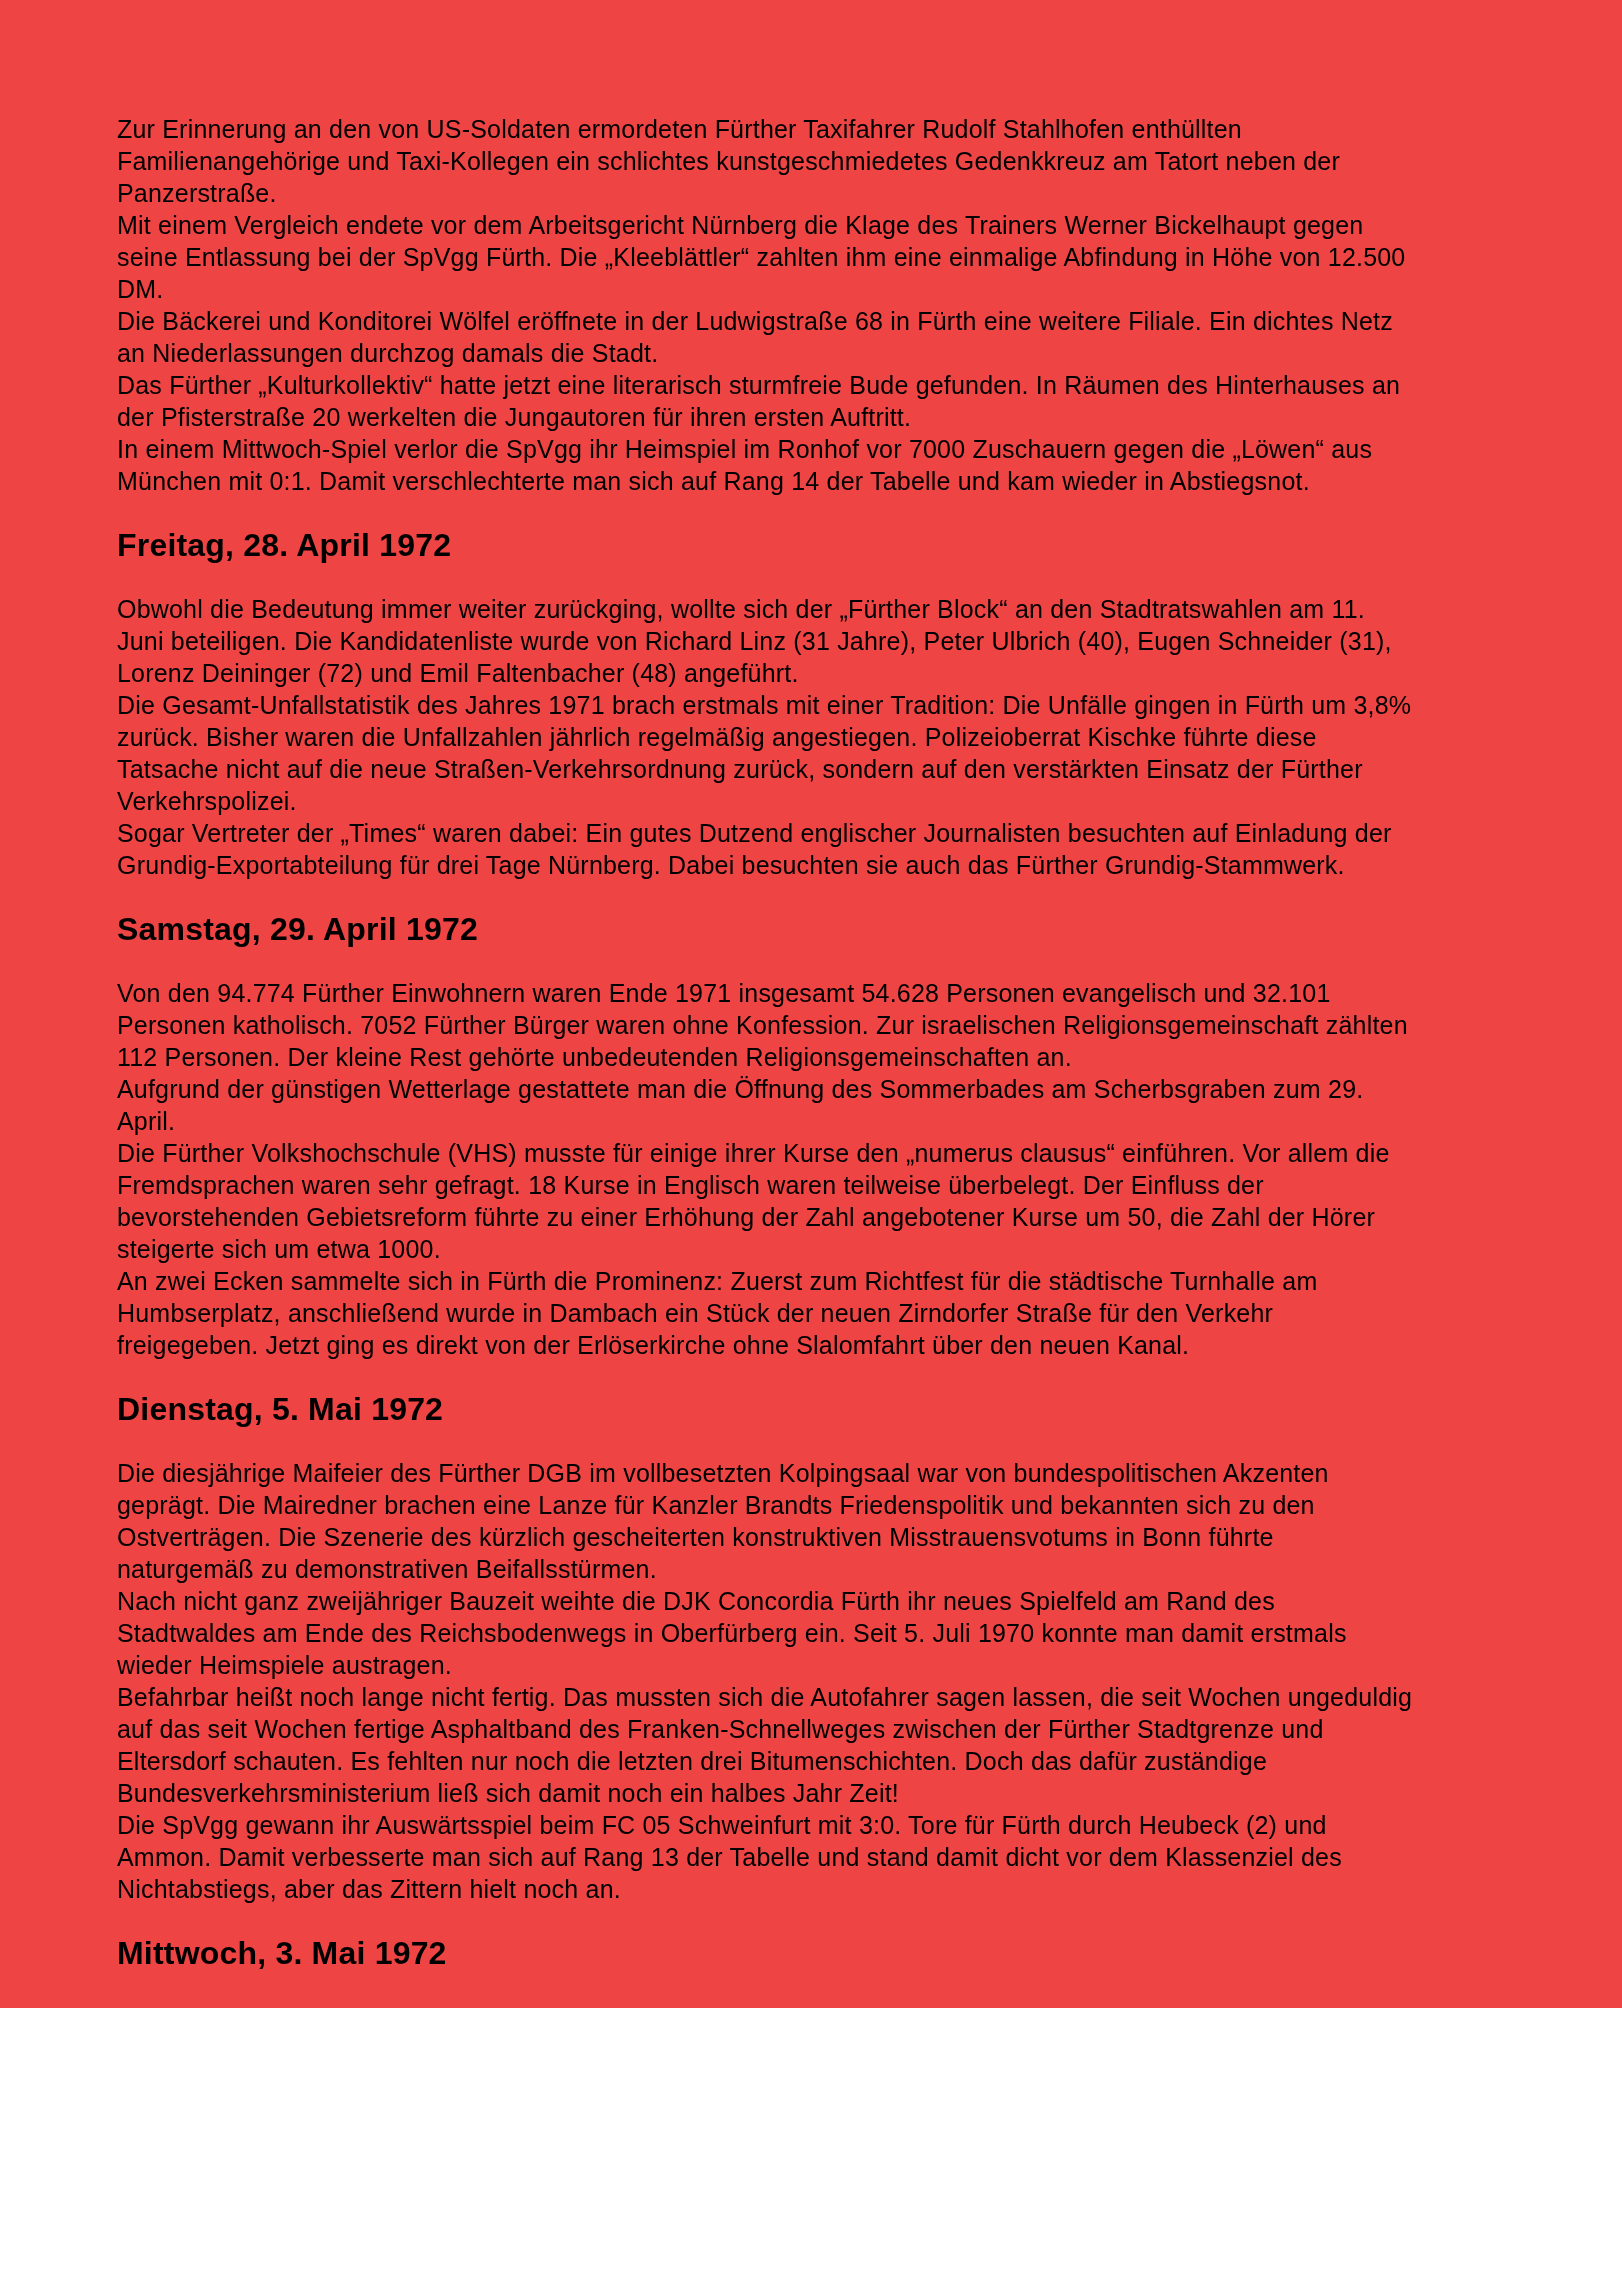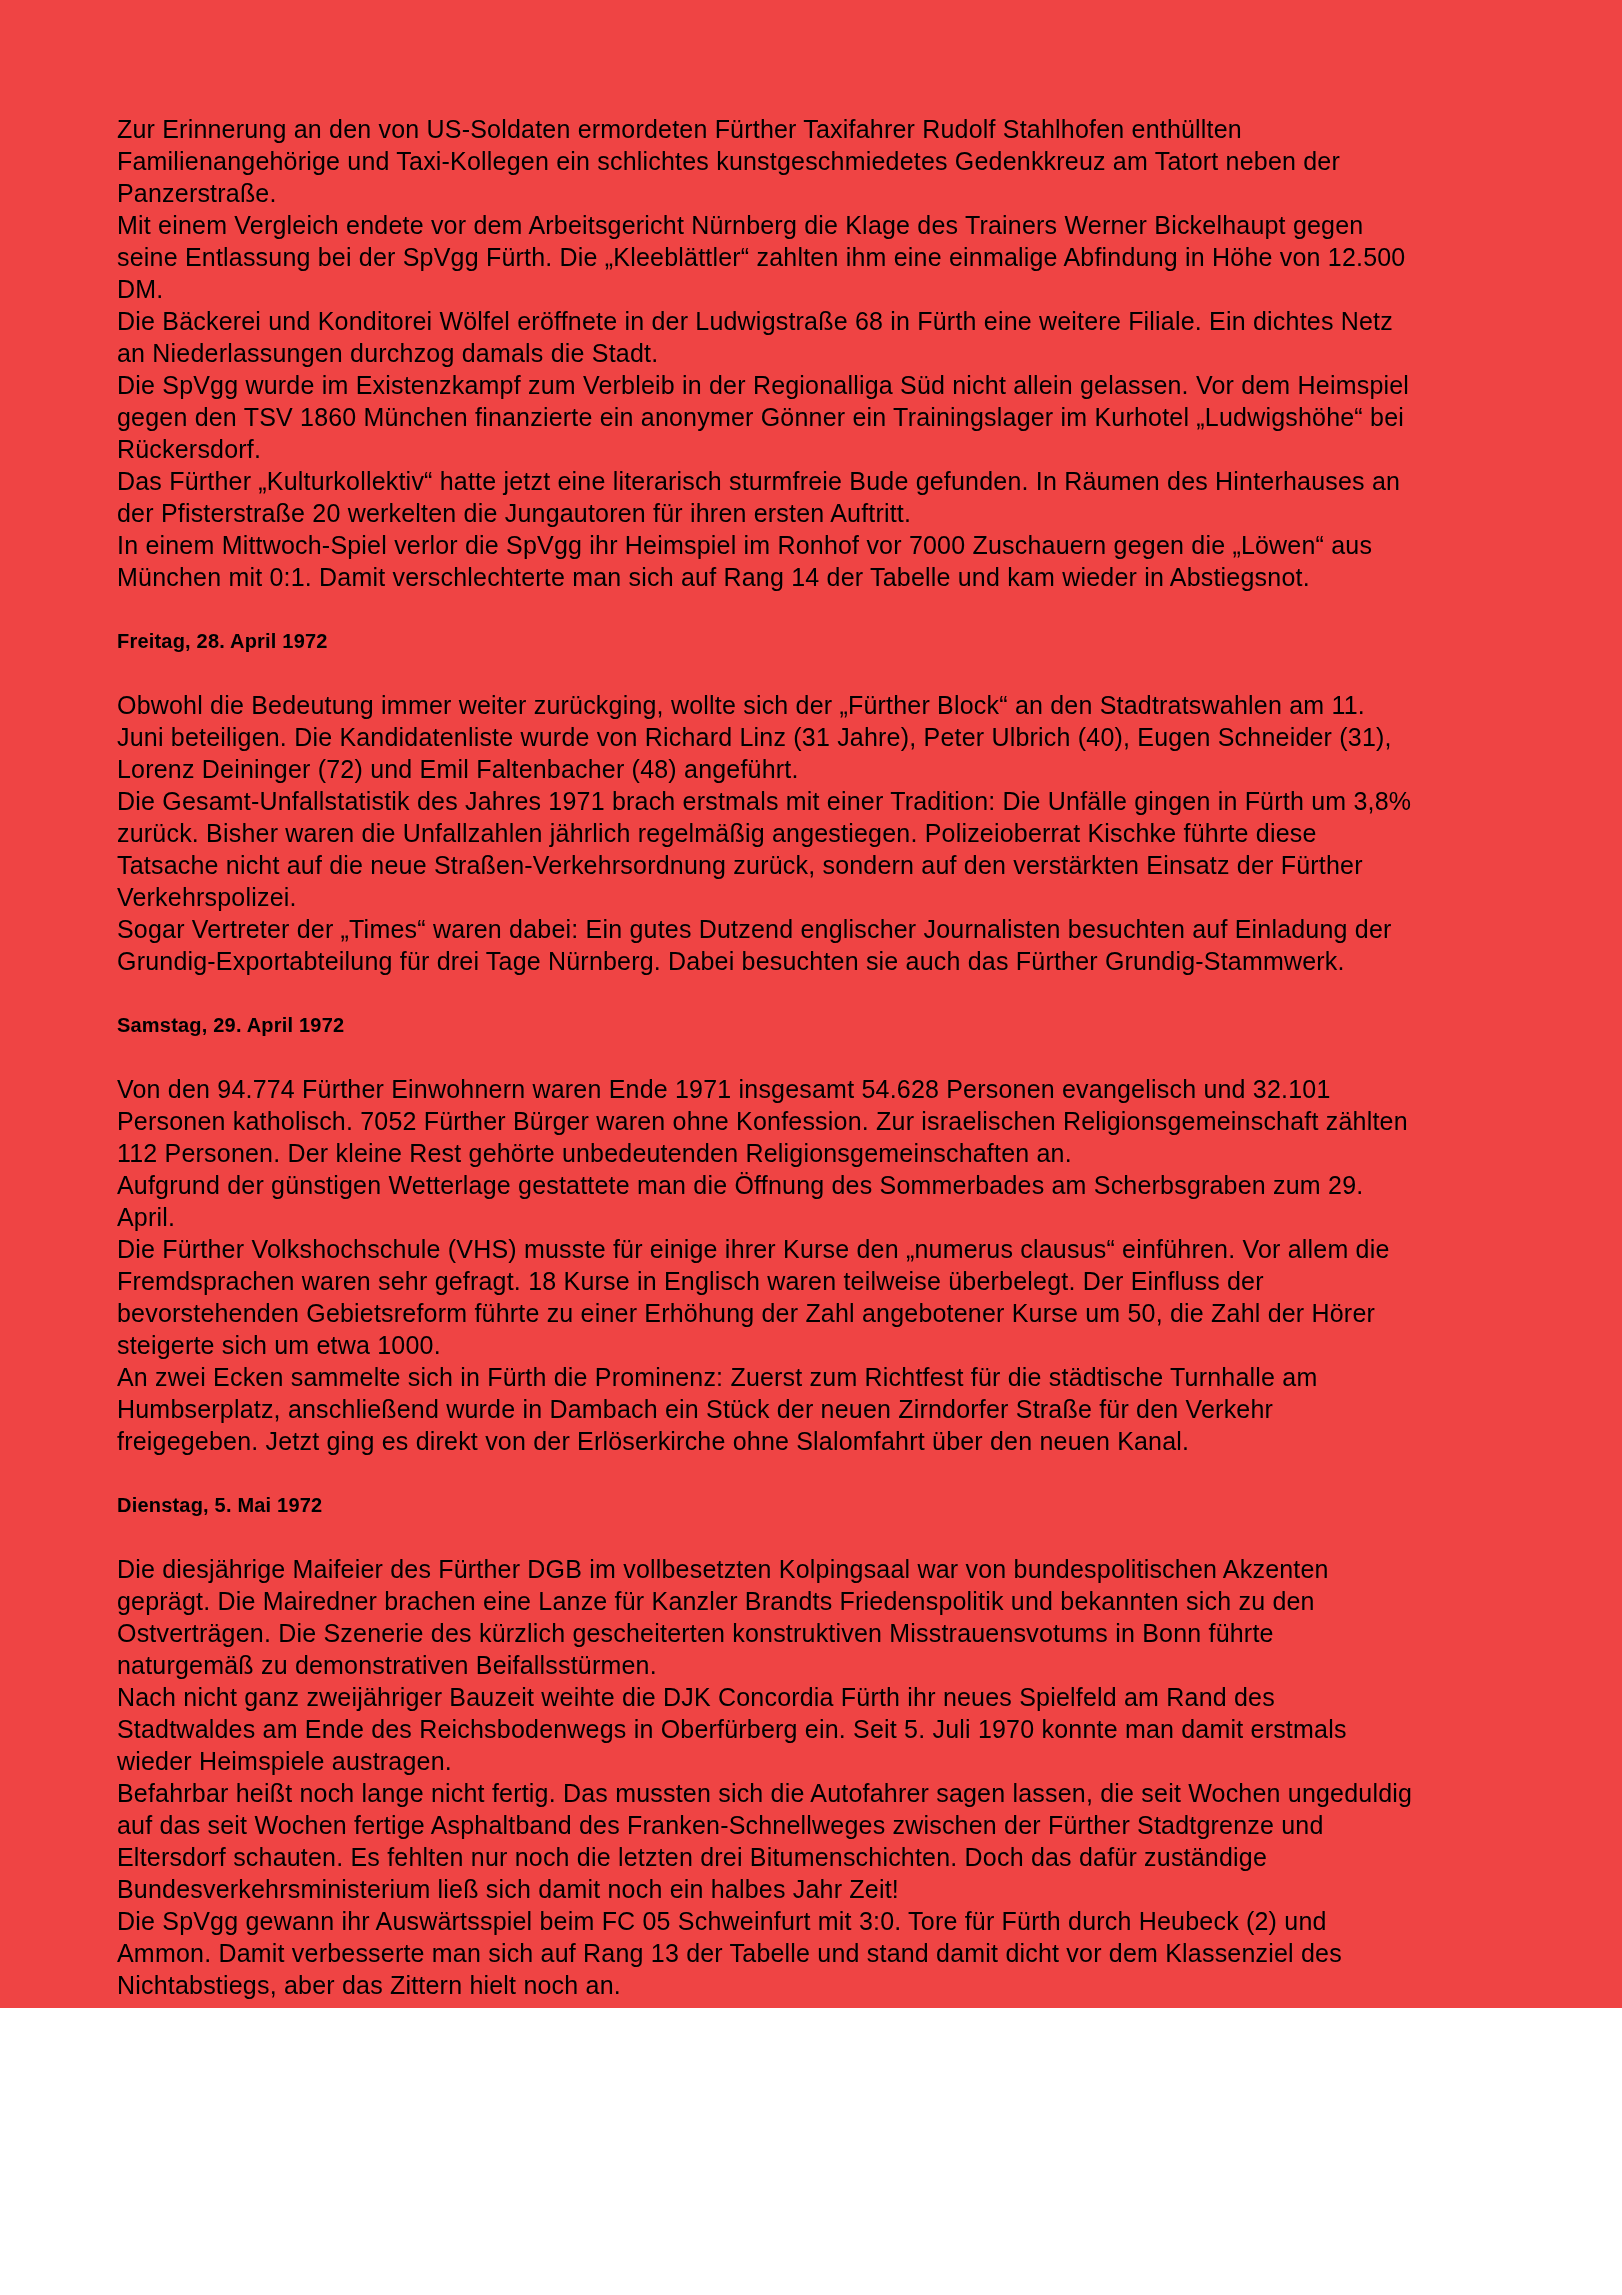--- a/index.html
+++ b/index.html
@@ -25,21 +25,21 @@
   .text-block p.paragraph {
     margin: 0;
     font-size: 25px;
     line-height: 32px;
     font-weight: normal;
     white-space: pre;
     letter-spacing: 0.2px;
   }
   .text-block h2.heading {
     margin: 32px 0 32px 0;
-    font-size: 20px;
+    font-size: 32px;
     line-height: 32px;
     font-weight: bold;
     white-space: pre;
     letter-spacing: 0.2px;
   }
   .page-number {
     position: absolute;
     left: 0;
     top: 2120px;
     width: 100%;
@@ -56,23 +56,20 @@
 <div class="page">
   <div class="text-block">
       <p class="paragraph">Zur Erinnerung an den von US-Soldaten ermordeten Fürther Taxifahrer Rudolf Stahlhofen enthüllten
 Familienangehörige und Taxi-Kollegen ein schlichtes kunstgeschmiedetes Gedenkkreuz am Tatort neben der
 Panzerstraße.</p>
       <p class="paragraph">Mit einem Vergleich endete vor dem Arbeitsgericht Nürnberg die Klage des Trainers Werner Bickelhaupt gegen
 seine Entlassung bei der SpVgg Fürth. Die „Kleeblättler“ zahlten ihm eine einmalige Abfindung in Höhe von 12.500
 DM.</p>
       <p class="paragraph">Die Bäckerei und Konditorei Wölfel eröffnete in der Ludwigstraße 68 in Fürth eine weitere Filiale. Ein dichtes Netz
 an Niederlassungen durchzog damals die Stadt.</p>
-      <p class="paragraph">Die SpVgg wurde im Existenzkampf zum Verbleib in der Regionalliga Süd nicht allein gelassen. Vor dem Heimspiel
-gegen den TSV 1860 München finanzierte ein anonymer Gönner ein Trainingslager im Kurhotel „Ludwigshöhe“ bei
-Rückersdorf.</p>
       <p class="paragraph">Das Fürther „Kulturkollektiv“ hatte jetzt eine literarisch sturmfreie Bude gefunden. In Räumen des Hinterhauses an
 der Pfisterstraße 20 werkelten die Jungautoren für ihren ersten Auftritt.</p>
       <p class="paragraph">In einem Mittwoch-Spiel verlor die SpVgg ihr Heimspiel im Ronhof vor 7000 Zuschauern gegen die „Löwen“ aus
 München mit 0:1. Damit verschlechterte man sich auf Rang 14 der Tabelle und kam wieder in Abstiegsnot.</p>
       <h2 class="heading">Freitag, 28. April 1972</h2>
       <p class="paragraph">Obwohl die Bedeutung immer weiter zurückging, wollte sich der „Fürther Block“ an den Stadtratswahlen am 11.
 Juni beteiligen. Die Kandidatenliste wurde von Richard Linz (31 Jahre), Peter Ulbrich (40), Eugen Schneider (31),
 Lorenz Deininger (72) und Emil Faltenbacher (48) angeführt.</p>
       <p class="paragraph">Die Gesamt-Unfallstatistik des Jahres 1971 brach erstmals mit einer Tradition: Die Unfälle gingen in Fürth um 3,8%
 zurück. Bisher waren die Unfallzahlen jährlich regelmäßig angestiegen. Polizeioberrat Kischke führte diese

